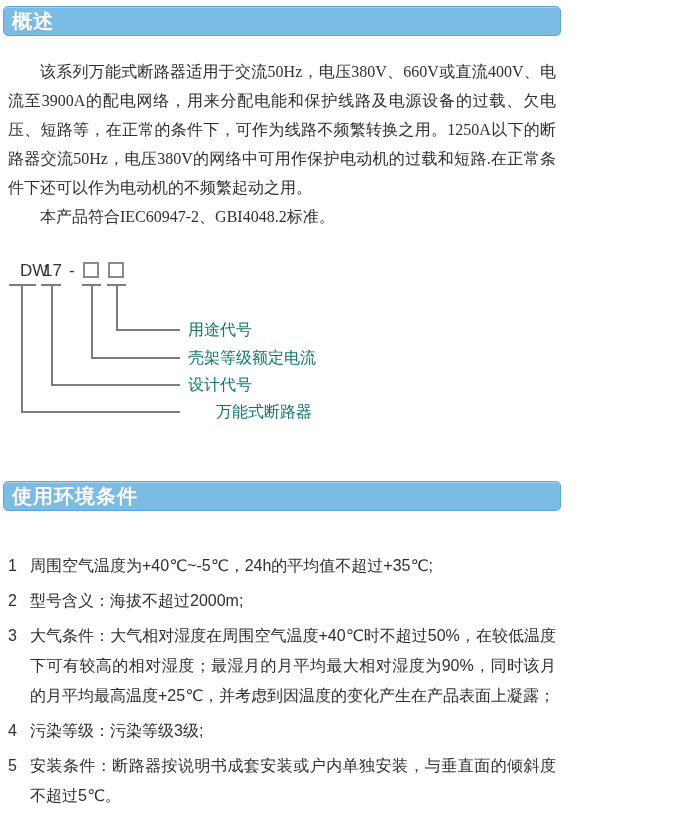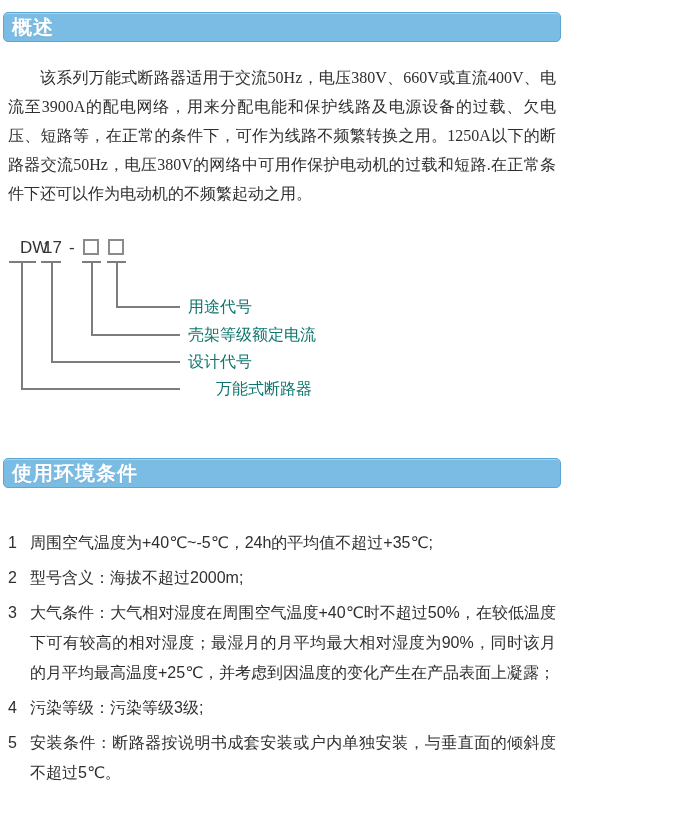--- a/index.html
+++ b/index.html
@@ -4,21 +4,21 @@
 <style>
   * { margin: 0; padding: 0; box-sizing: border-box; }
   html, body { background: #ffffff; }
   body {
     width: 700px;
     height: 825px;
     font-family: "Liberation Sans", "DejaVu Sans", sans-serif;
     color: #2f2f2f;
     overflow: hidden;
   }
-  .page { width: 564px; height: 825px; padding: 12px 8px 0 8px; position: relative; }
+  .page { width: 564px; height: 825px; padding: 6px 8px 0 8px; position: relative; }
 
   
   .section-bar {
     height: 30px;
     background: #7abce4;
     border: 1px solid #5aa7d6;
     border-radius: 5px;
     box-shadow: inset 0 1px 0 rgba(255,255,255,0.35);
     display: flex;
     align-items: center;
@@ -131,20 +131,21 @@
 <body>
 
 <div class="page">
 
   <div class="section-bar">
     <span class="bar-title">概述</span>
   </div>
 
   <div class="overview-text">
     <p class="para indent">该系列万能式断路器适用于交流50Hz，电压380V、660V或直流400V、电流至3900A的配电网络，用来分配电能和保护线路及电源设备的过载、欠电压、短路等，在正常的条件下，可作为线路不频繁转换之用。1250A以下的断路器交流50Hz，电压380V的网络中可用作保护电动机的过载和短路.在正常条件下还可以作为电动机的不频繁起动之用。</p>
+    <p class="para indent">本产品符合IEC60947-2、GBI4048.2标准。</p>
   </div>
 
 
   <div class="model-diagram">
     <span class="code-item mp-prefix">DW</span>
     <span class="code-item mp-design">17</span>
     <span class="code-item mp-sep">-</span>
     <span class="pbox pbox1"></span>
     <span class="pbox pbox2"></span>
 

